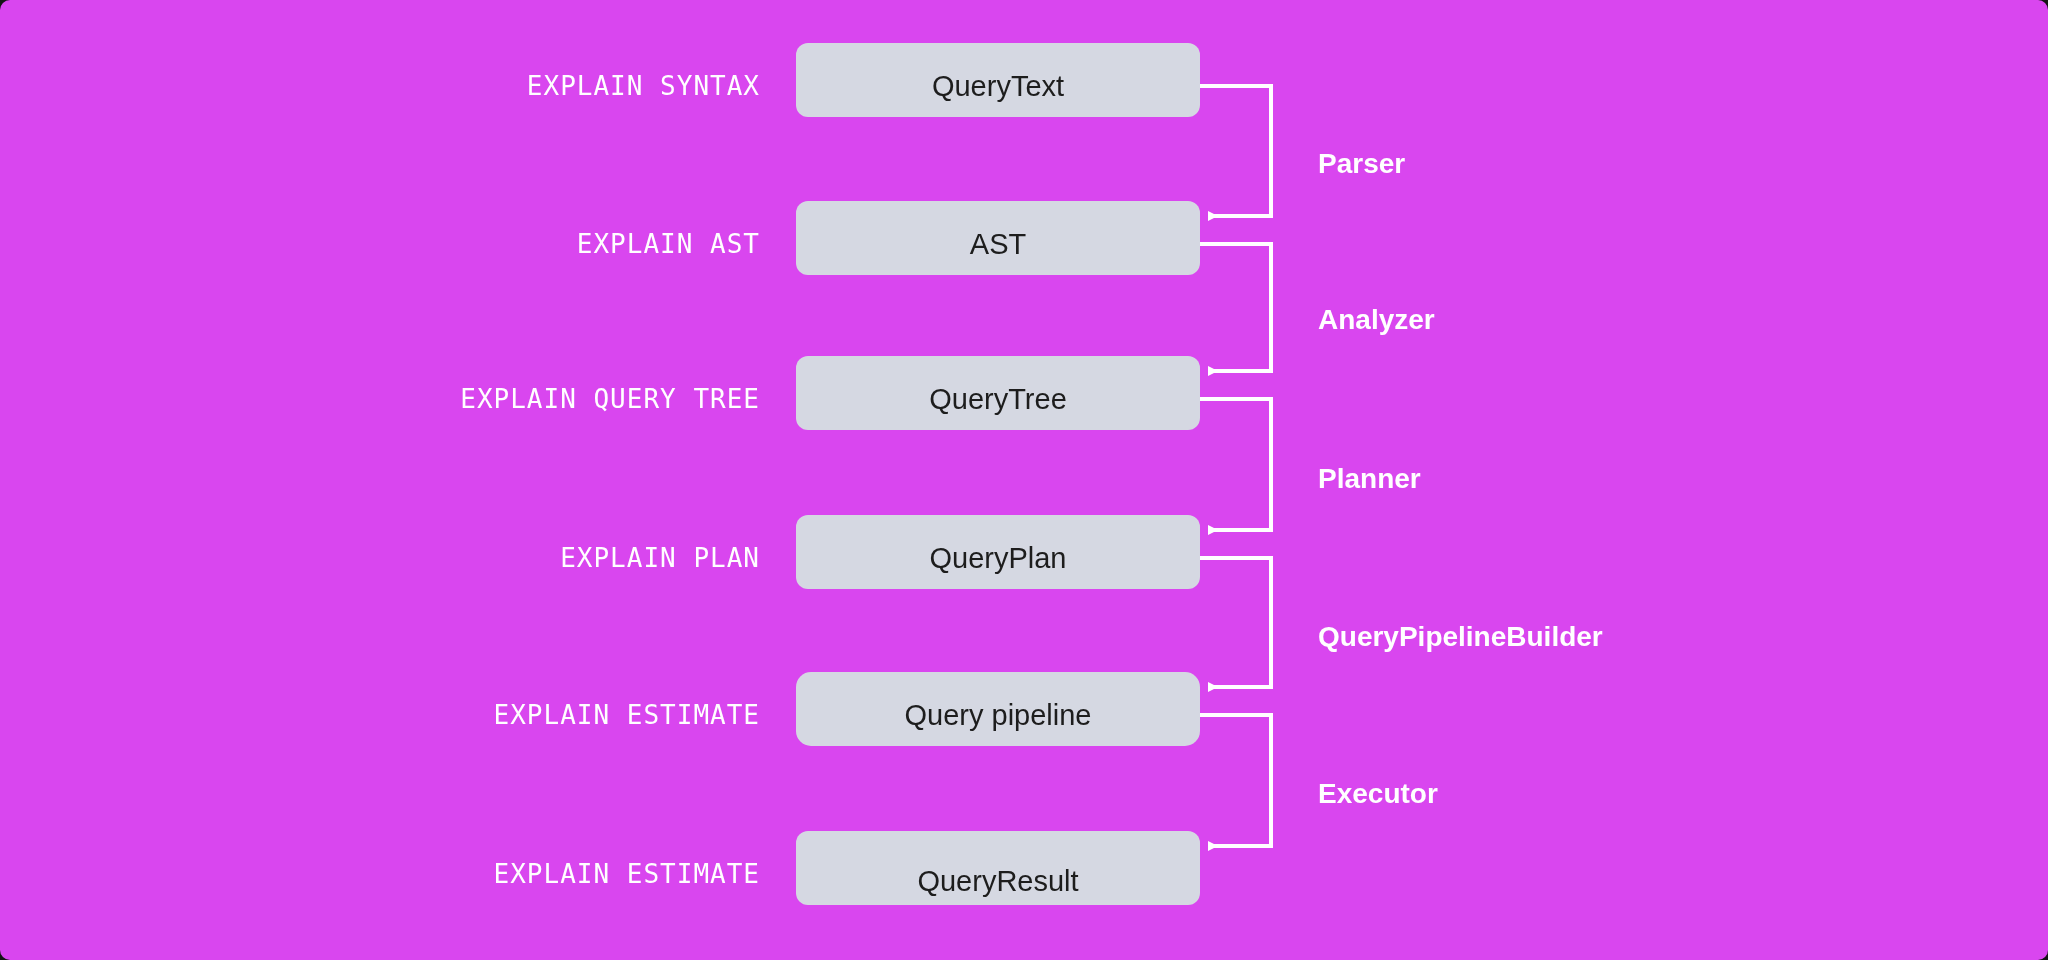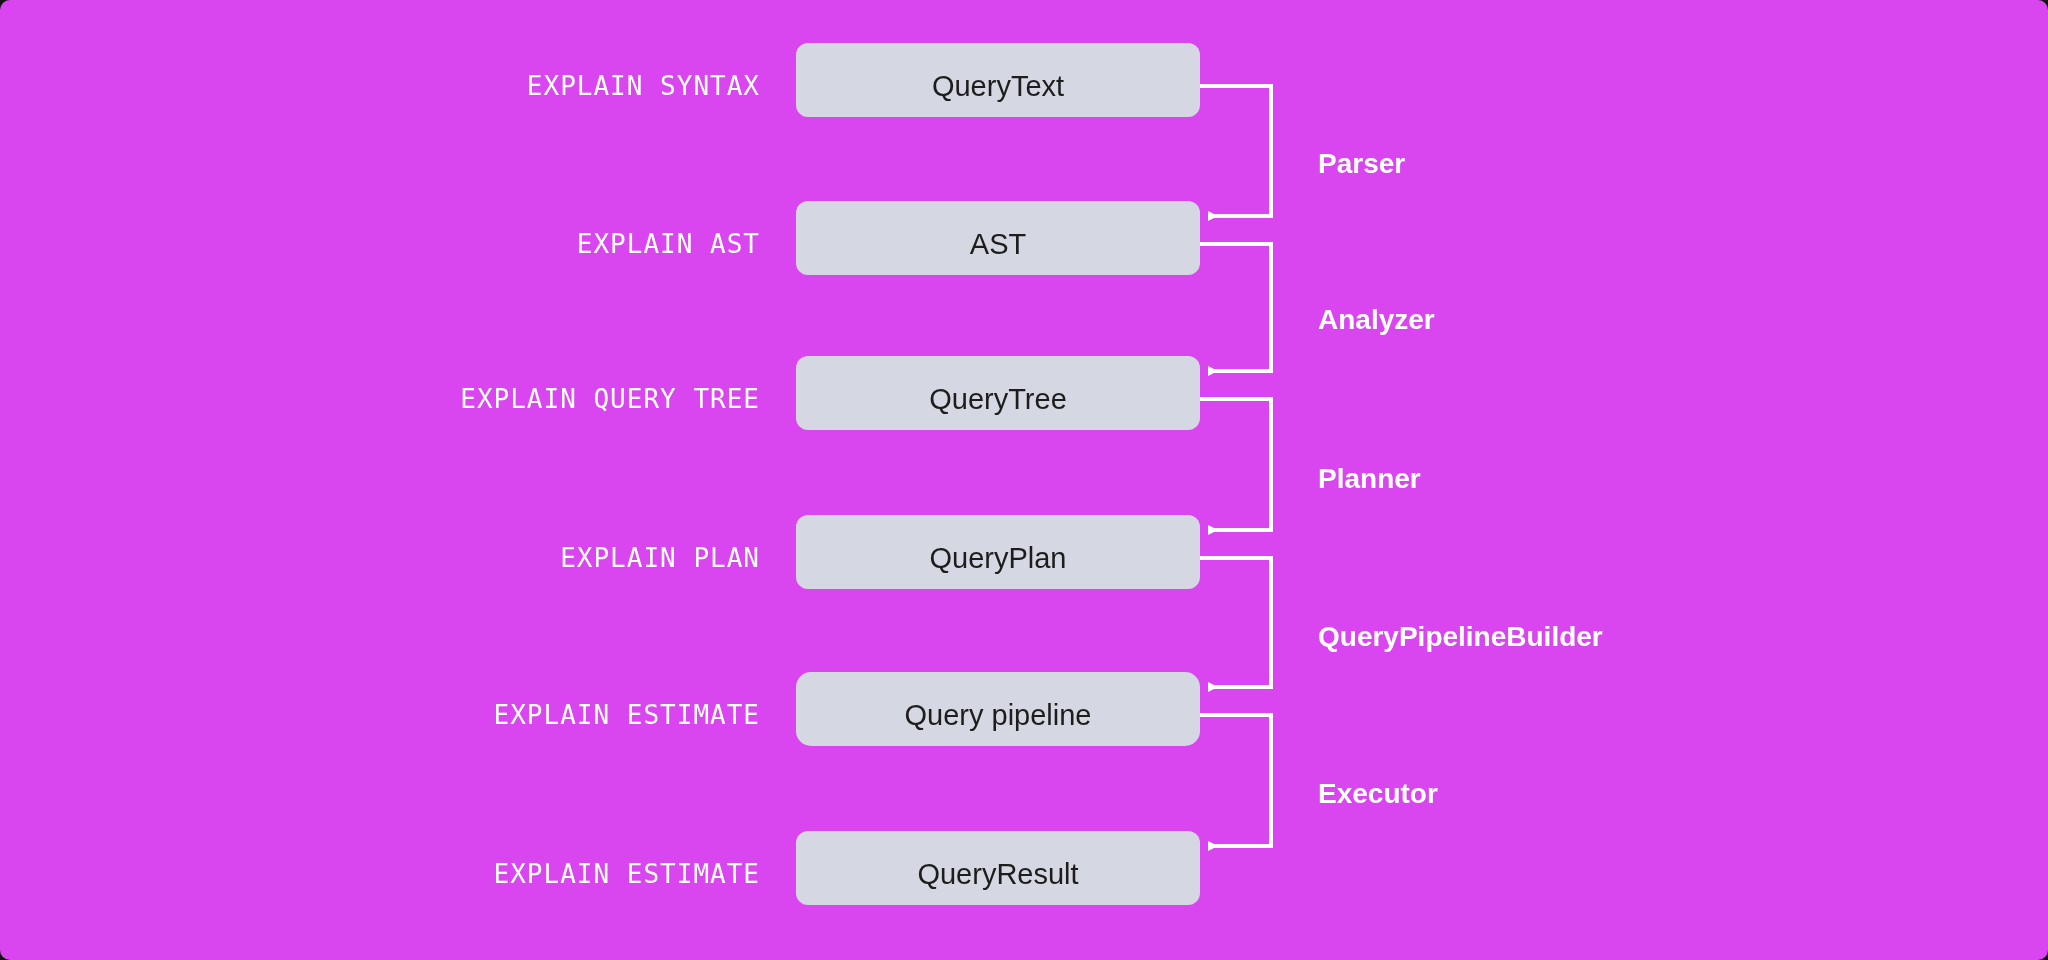--- a/index.html
+++ b/index.html
@@ -134,21 +134,21 @@
       </div>
       <div class="row" style="top: 672px;">
         <div class="explain-label" style="color: rgb(255, 255, 255);">EXPLAIN ESTIMATE</div>
         <div class="node-box" style="background: rgb(213, 216, 226); border-radius: 15px;">
           <div class="node-label" style="color: rgb(29, 29, 29);">Query pipeline</div>
         </div>
       </div>
       <div class="row" style="top: 831px;">
         <div class="explain-label" style="color: rgb(255, 255, 255);">EXPLAIN ESTIMATE</div>
         <div class="node-box" style="background: rgb(213, 216, 226);">
-          <div class="node-label" style="color: rgb(29, 29, 29);">QueryResult</div>
+          <div class="node-label" style="color: rgb(29, 29, 29); margin-top: 7px;">QueryResult</div>
         </div>
       </div>
     </div>
   <div id="stages">
       <div class="stage-label" style="top: 146px; color: rgb(255, 255, 255);">Parser</div>
       <div class="stage-label" style="top: 302px; color: rgb(255, 255, 255);">Analyzer</div>
       <div class="stage-label" style="top: 461px; color: rgb(255, 255, 255);">Planner</div>
       <div class="stage-label" style="top: 619px; color: rgb(255, 255, 255);">QueryPipelineBuilder</div>
       <div class="stage-label" style="top: 776px; color: rgb(255, 255, 255); text-align: center;">Executor</div>
     </div>

